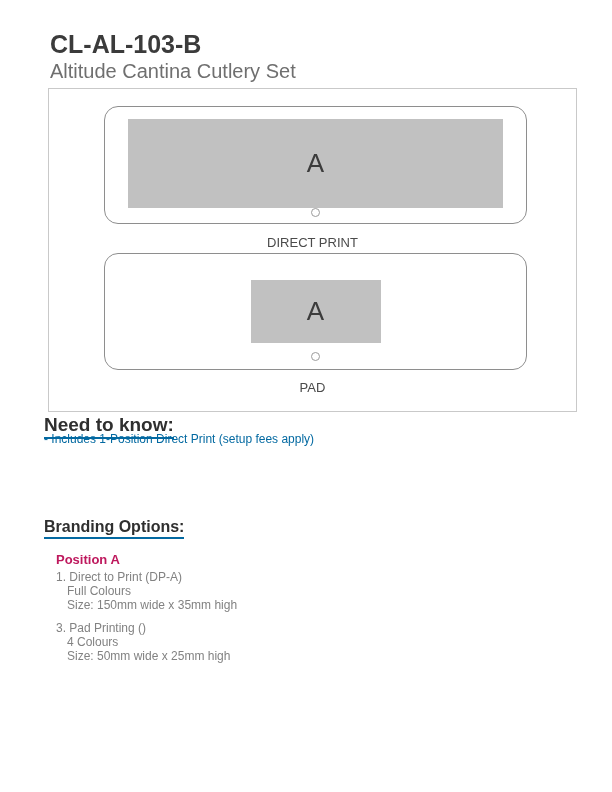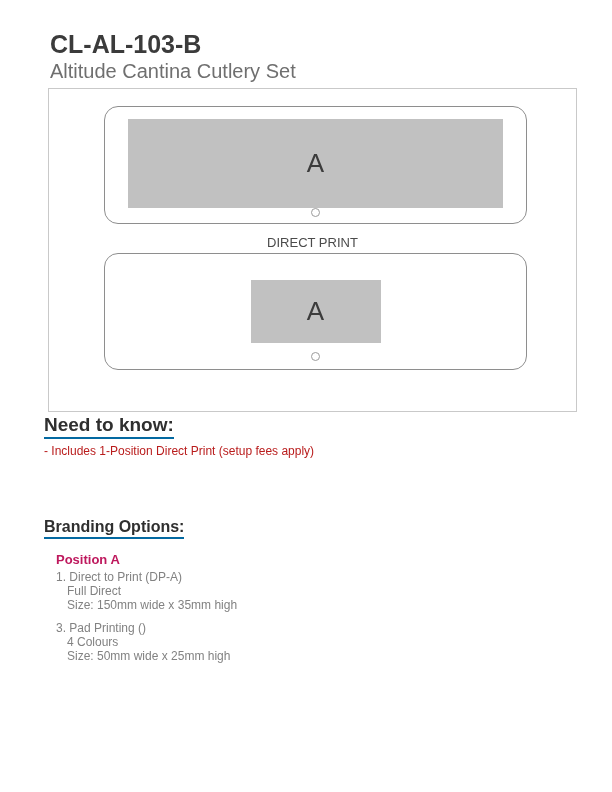--- a/index.html
+++ b/index.html
@@ -96,23 +96,23 @@
     color: #2f2f2f;
     display: inline-block;
     border-bottom: 2px solid #0369a1;
     padding-bottom: 1px;
     white-space: nowrap;
   }
   .need-heading { left: 44px; top: 414px; font-size: 19px; }
   .branding-heading { left: 44px; top: 518px; font-size: 16px; }
 
   .note-line {
-    left: 44px; top: 444px;
+    left: 44px; top: 432px;
     font-size: 12px;
-    color: #b91c1c;
+    color: #0369a1;
     white-space: nowrap;
   }
 
   .position-heading {
     left: 56px; top: 552px;
     font-size: 13px;
     font-weight: bold;
     color: #be185d;
     white-space: nowrap;
   }
@@ -147,32 +147,33 @@
       <div class="snap-circle snap-direct"></div>
     </div>
     <div class="shape-label label-direct">DIRECT PRINT</div>
 
     <div class="product-outline outline-pad">
       <div class="print-area area-pad">
         <span class="area-letter">A</span>
       </div>
       <div class="snap-circle snap-pad"></div>
     </div>
+    <div class="shape-label label-pad">PAD</div>
 
   </div>
 
   <div class="abs section-heading need-heading">Need to know:</div>
 
   <div class="abs note-line">- Includes 1-Position Direct Print (setup fees apply)</div>
 
   <div class="abs section-heading branding-heading">Branding Options:</div>
 
   <div class="abs position-heading">Position A</div>
 
   <div class="option-line o1l1">1. Direct to Print (DP-A)</div>
-  <div class="option-line o1l2">Full Direct</div>
+  <div class="option-line o1l2">Full Colours</div>
   <div class="option-line o1l3">Size: 150mm wide x 35mm high</div>
 
   <div class="option-line o2l1">3. Pad Printing ()</div>
   <div class="option-line o2l2">4 Colours</div>
   <div class="option-line o2l3">Size: 50mm wide x 25mm high</div>
 
 </div>
 
 </body></html>

